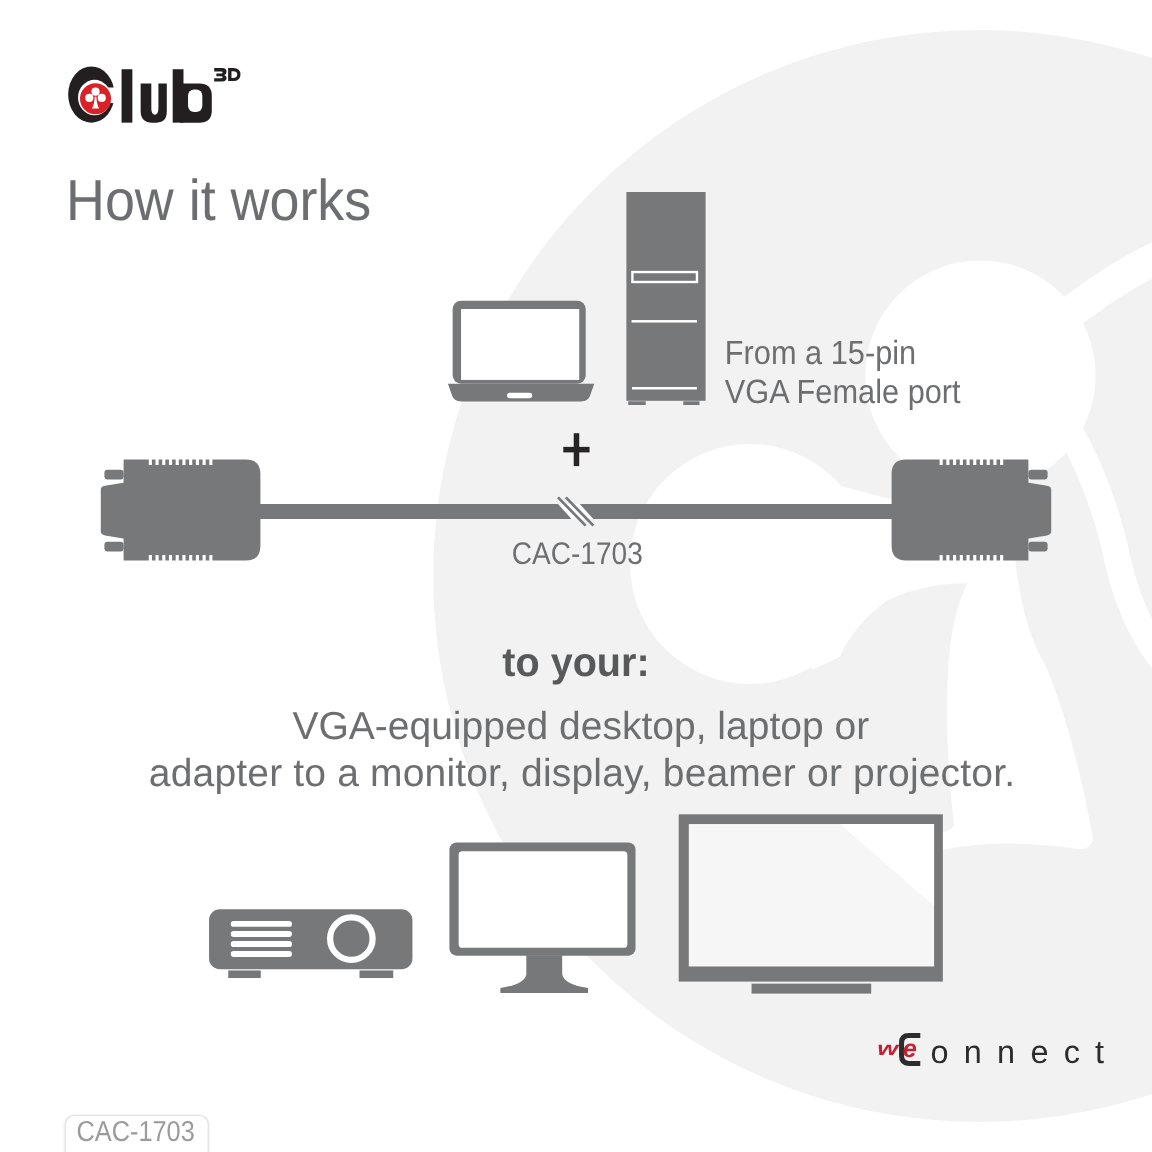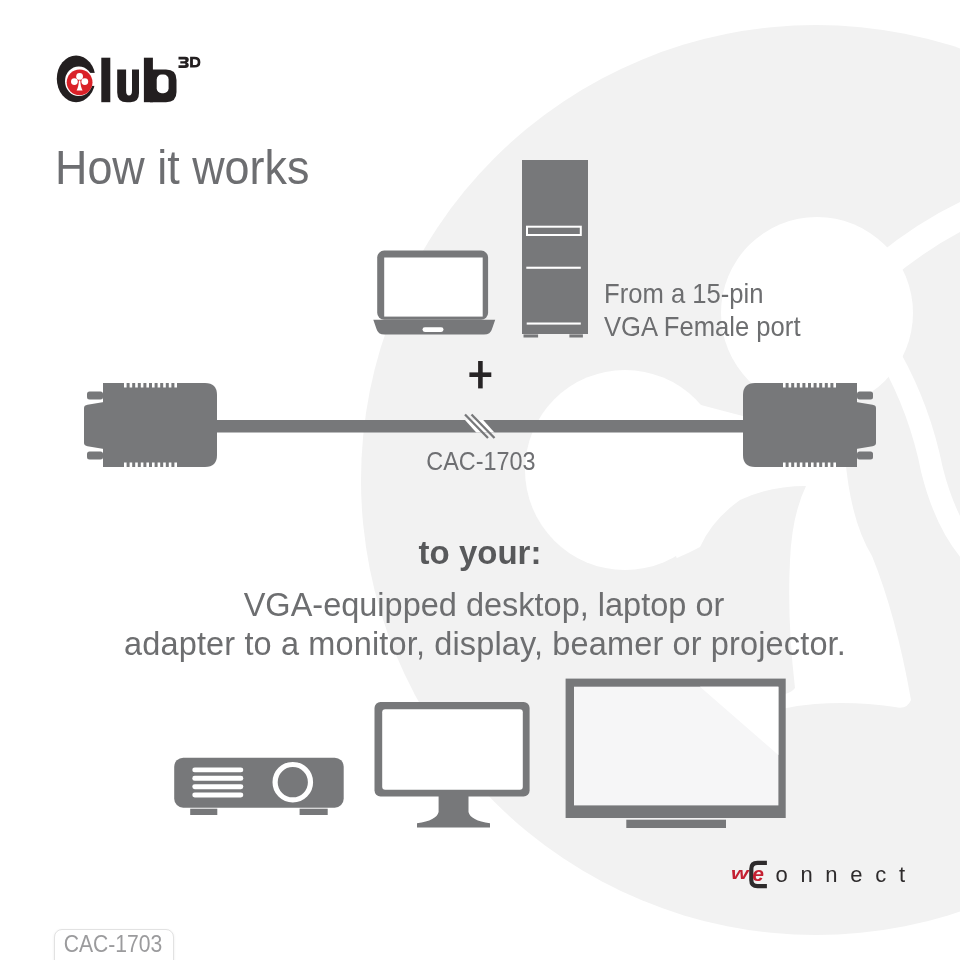--- a/index.html
+++ b/index.html
@@ -157,16 +157,16 @@
 
 <div class="txt" style="left:604px;top:277px;font-size:28px;line-height:33px;color:#6d6e70;transform:scaleX(0.915);transform-origin:left top;">From a 15-pin<br>VGA Female port</div>
 
 <div class="txt" style="left:381px;top:446px;width:200px;text-align:center;font-size:26px;color:#6e6f72;transform:scaleX(0.9);transform-origin:center top;">CAC-1703</div>
 
 <div class="txt" style="left:330px;top:533px;width:300px;text-align:center;font-size:34px;font-weight:bold;color:#58595b;transform:scaleX(0.97);transform-origin:center top;">to your:</div>
 
 <div class="txt" style="left:4px;top:589px;width:960px;text-align:center;font-size:32.5px;color:#6d6e70;line-height:1;">VGA-equipped desktop, laptop or</div>
 <div class="txt" style="left:5px;top:628px;width:960px;text-align:center;font-size:32.5px;color:#6d6e70;line-height:1;letter-spacing:0.14px;">adapter to a monitor, display, beamer or projector.</div>
 
-<div class="txt" style="left:775.5px;top:862.4px;font-size:22px;color:#2e2b2c;letter-spacing:12.7px;text-align:center;">onnect</div>
+<div class="txt" style="left:775.5px;top:862.4px;font-size:27px;color:#2e2b2c;letter-spacing:12.7px;text-align:center;">onnect</div>
 
 <div class="txt" style="left:54px;top:929px;width:118px;height:45px;background:#ffffff;border:1.5px solid #e2e2e2;border-radius:8px;box-shadow:0 1px 3px rgba(0,0,0,0.08);z-index:3;"></div>
 <div class="txt" style="left:54px;top:930px;width:118px;text-align:center;font-size:24px;color:#9b9b9d;transform:scaleX(0.88);transform-origin:center top;z-index:4;">CAC-1703</div>
 
 </body></html>

